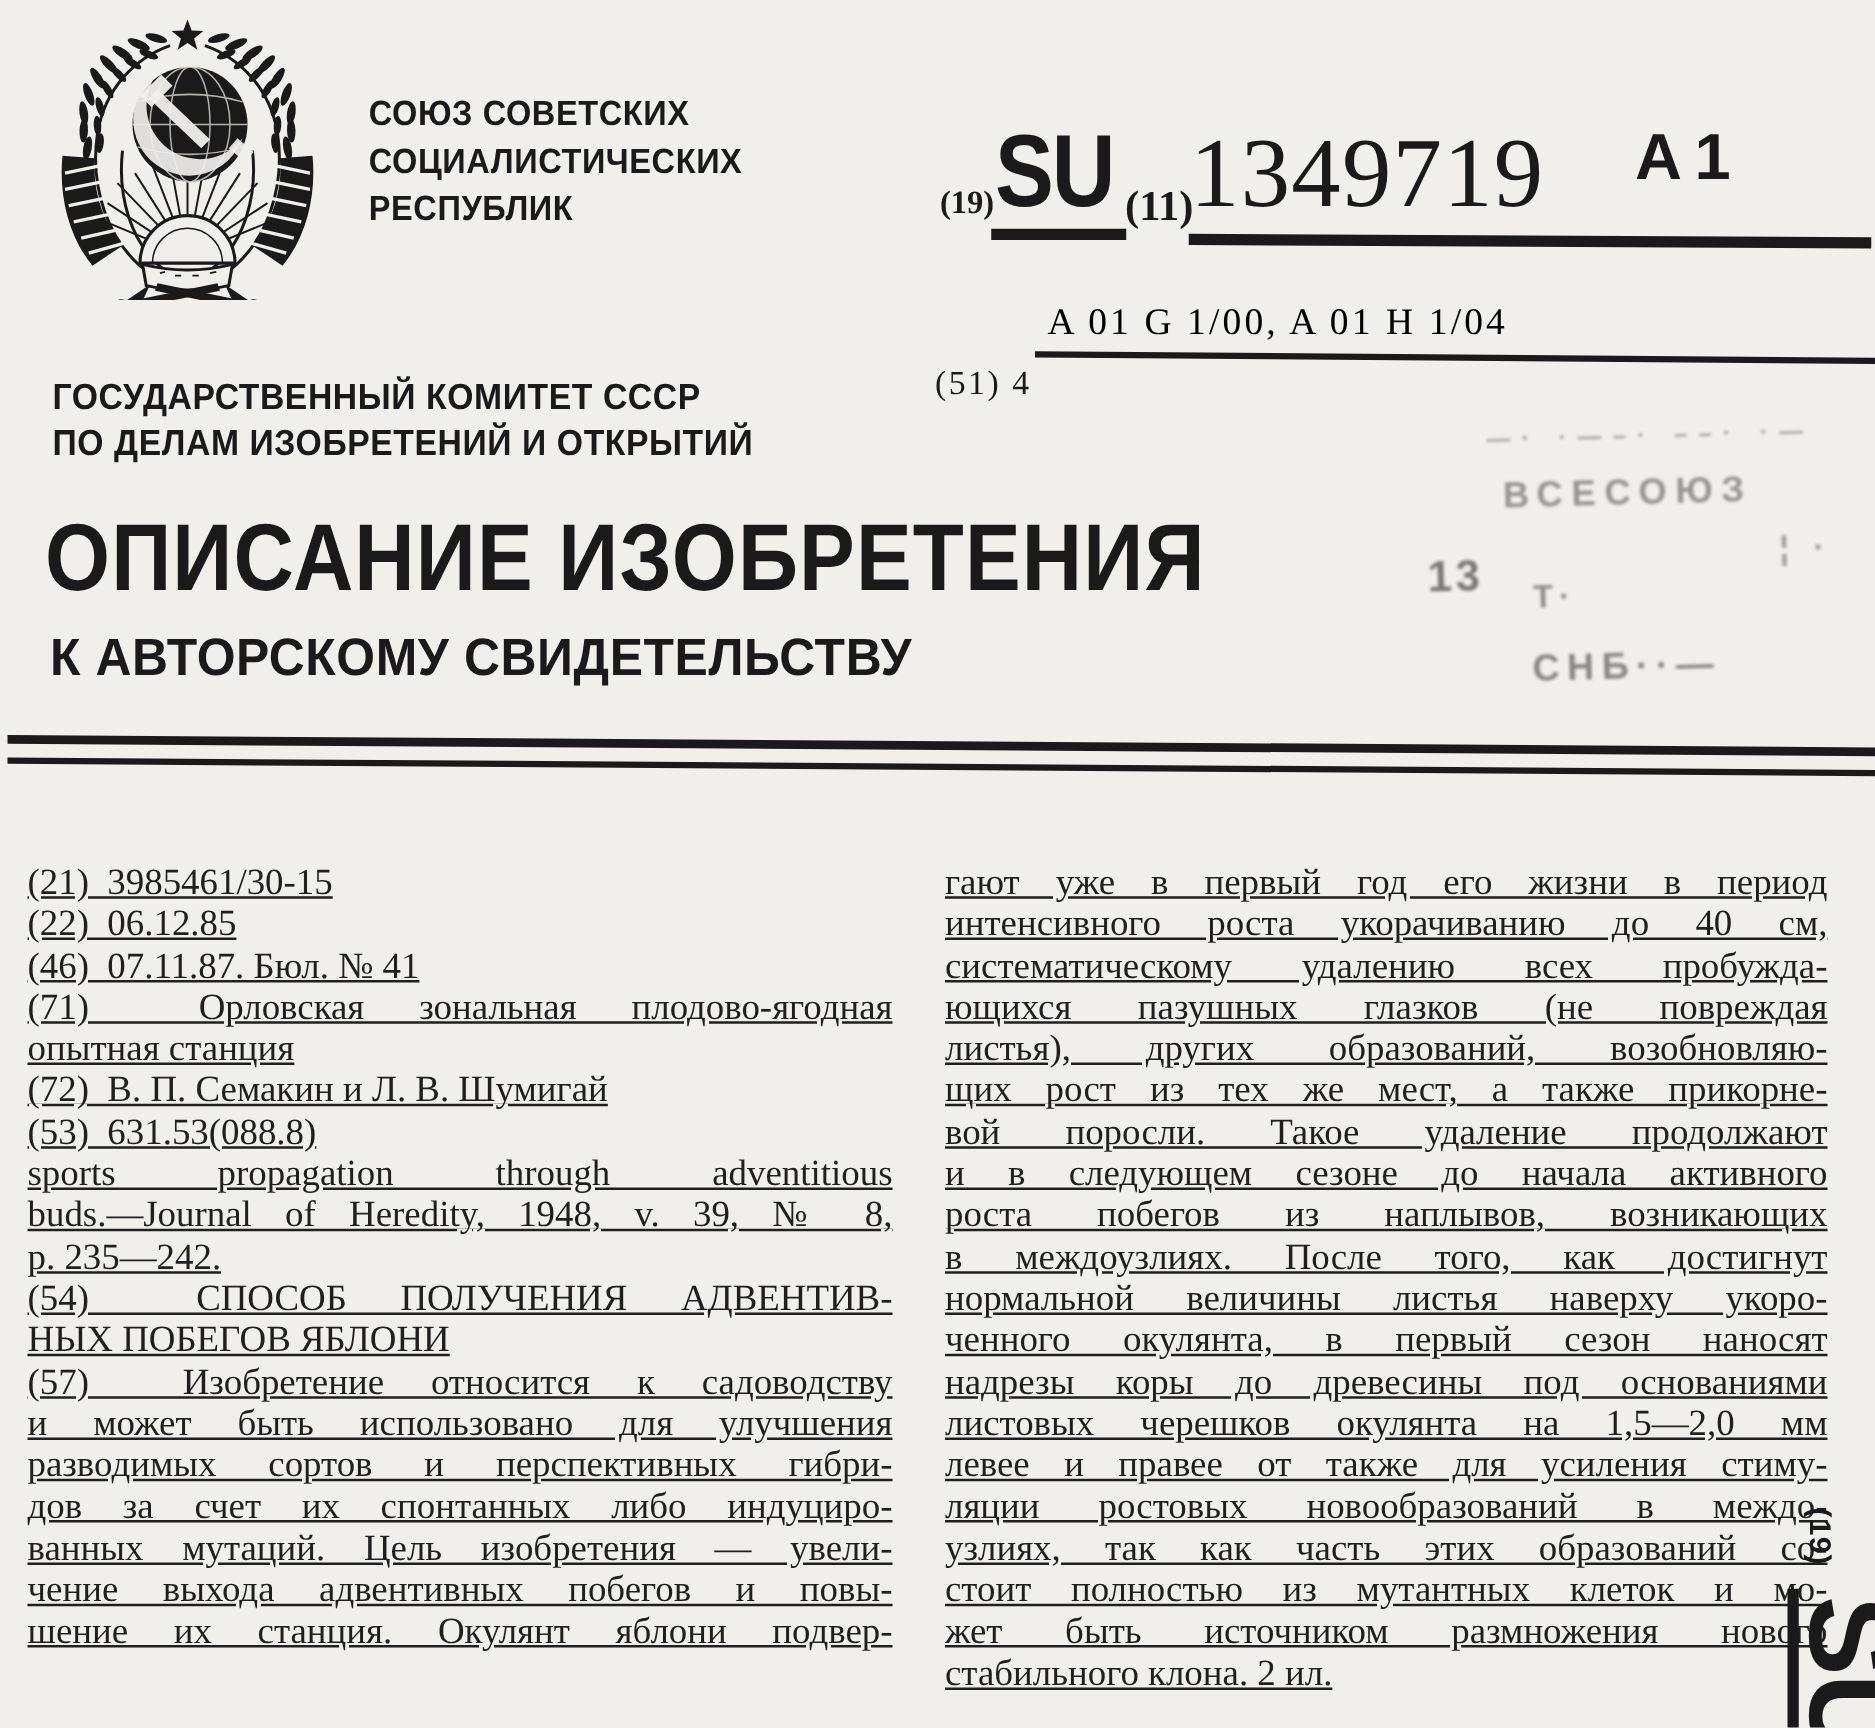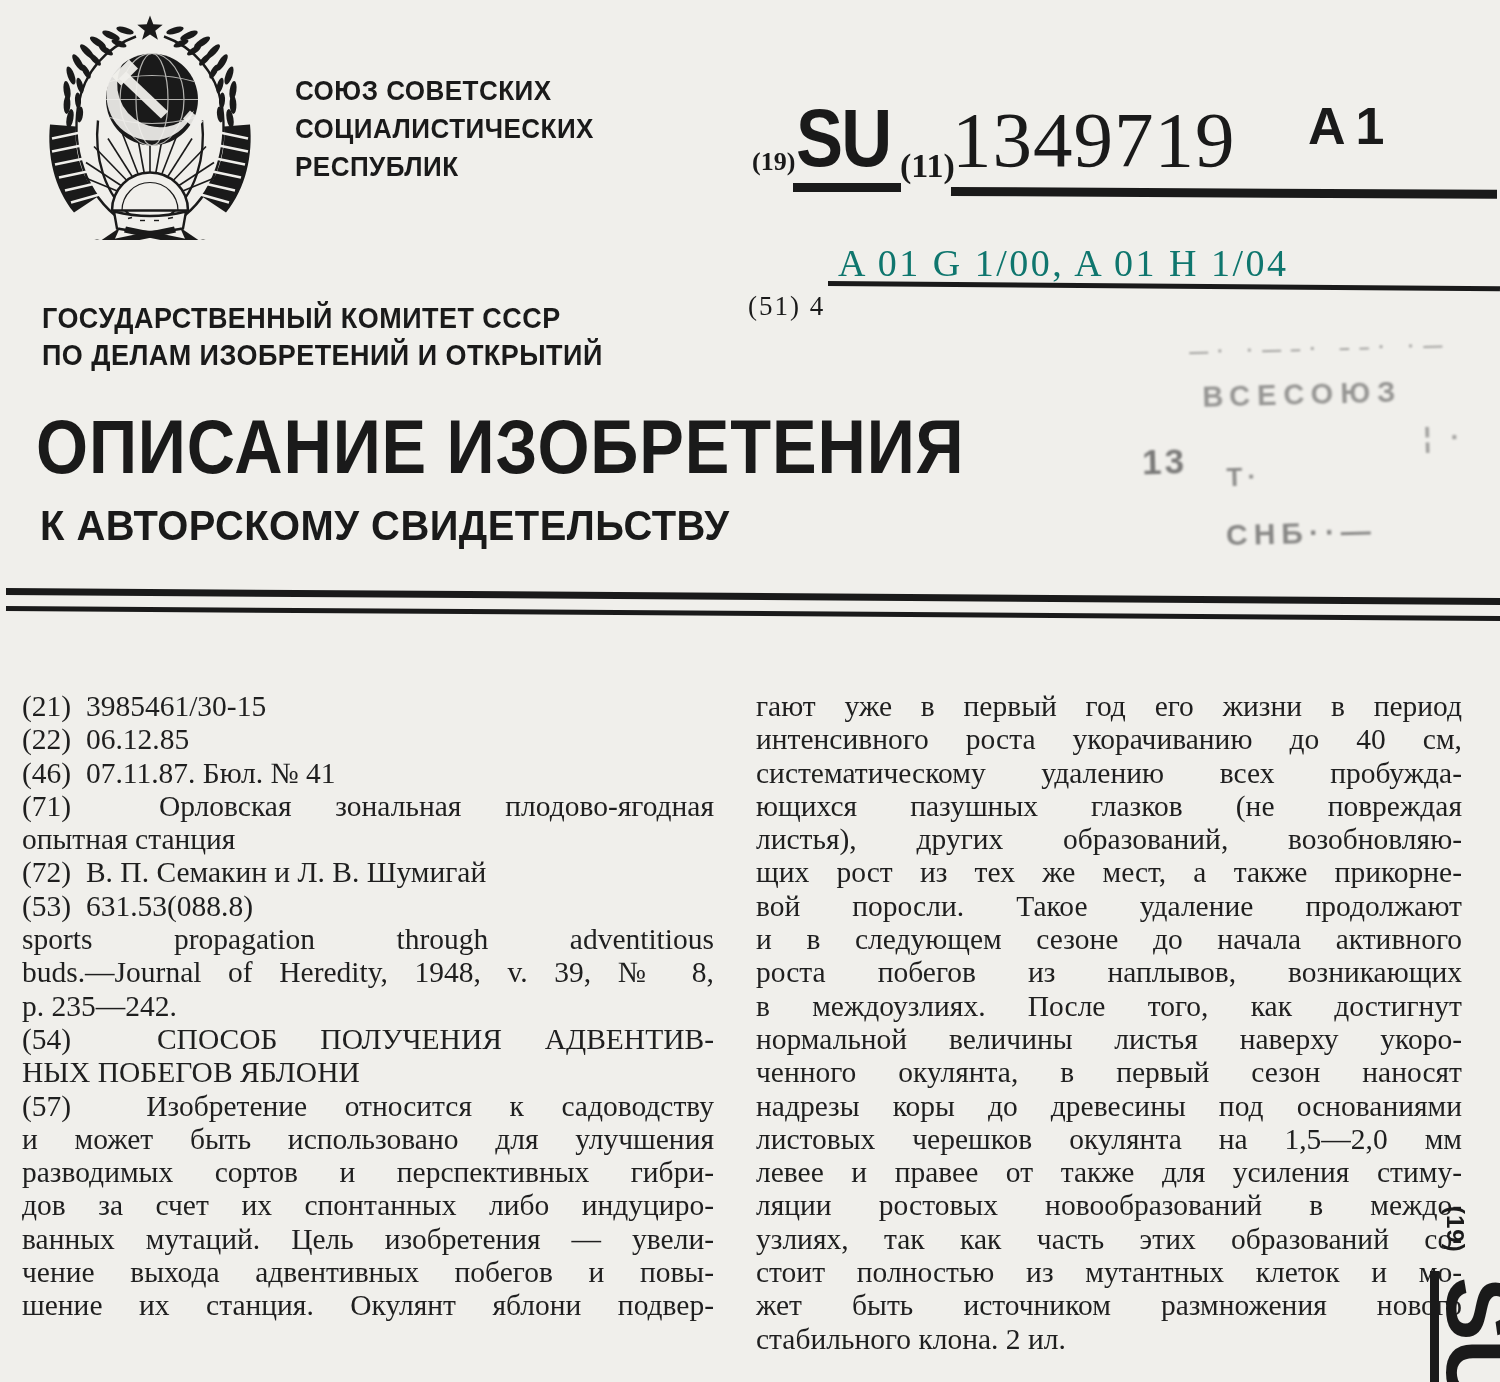--- a/index.html
+++ b/index.html
@@ -42,21 +42,21 @@
     font-size:79px;font-weight:normal;line-height:1;letter-spacing:1px;
   }
   .kind{
     left:1308px;top:100px;
     font-family:"Liberation Sans", sans-serif;font-weight:bold;
     font-size:52px;line-height:1;letter-spacing:10px;
   }
   .ul-su{left:793px;top:183px;width:108px;height:9px;background:var(--ink);}
   .ul-num{left:951px;top:187px;width:546px;height:9px;background:var(--ink);transform:rotate(.3deg);transform-origin:left center;}
   .ipc-label{left:748px;top:251px;font-size:27px;font-weight:normal;letter-spacing:2px;margin-top:40px;}
-  .ipc{left:838px;top:241px;font-size:38px;letter-spacing:2.5px;color:#0f766e;}
+  .ipc{left:838px;top:241px;font-size:30px;letter-spacing:2.5px;color:#000000;}
   .ul-ipc{left:828px;top:281px;width:672px;height:5px;background:var(--ink);transform:rotate(.45deg);transform-origin:left center;}
   .title-main{
     left:36px;top:409px;
     font-family:"Liberation Sans", sans-serif;font-weight:bold;
     font-size:76px;line-height:1;letter-spacing:1px;
     transform:scaleX(.88);transform-origin:left top;
   }
   .title-sub{
     left:40px;top:505px;
     font-family:"Liberation Sans", sans-serif;font-weight:bold;
@@ -74,21 +74,21 @@
   .f2{left:76px;top:46px;font-size:29px;letter-spacing:7px;opacity:.5;}
   .f3{left:14px;top:106px;font-size:35px;letter-spacing:3px;opacity:.65;}
   .f4{left:98px;top:128px;font-size:26px;letter-spacing:5px;opacity:.55;}
   .f5{left:296px;top:94px;font-size:27px;letter-spacing:6px;opacity:.45;}
   .f6{left:96px;top:184px;font-size:30px;letter-spacing:6px;opacity:.58;}
   
   .rule{background:var(--ink);transform-origin:left center;}
   .rule1{left:6px;top:588px;width:1500px;height:7px;transform:rotate(.38deg);}
   .rule2{left:6px;top:606px;width:1500px;height:5px;transform:rotate(.38deg);}
   
-  .col{top:690px;font-size:29.5px;line-height:33.3px;color:#1f1f1f;}
+  .col{top:690px;font-size:29.5px;line-height:33.3px;color:#1f1f1f;text-decoration:underline;}
   .col-left{left:22px;width:692px;}
   .col-right{left:756px;width:706px;}
   .tline{white-space:pre-wrap;text-align:left;}
   .tline.just{text-align:justify;text-align-last:justify;}
   
   .vcode{
     left:1516px;top:1206px;
     transform:rotate(90deg);transform-origin:top left;
     white-space:nowrap;
     font-family:"Liberation Sans", sans-serif;font-weight:bold;

